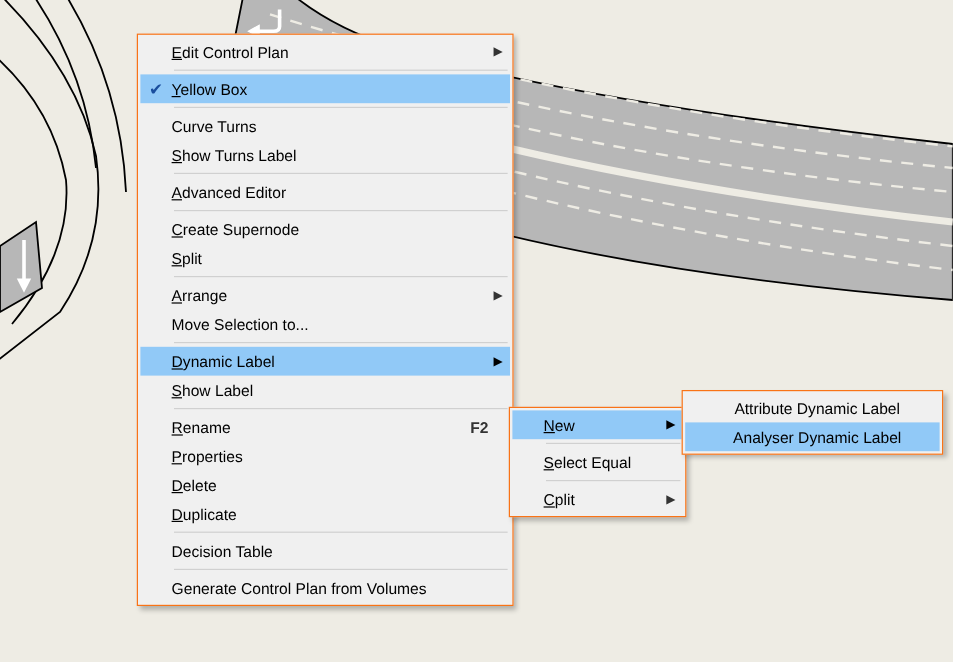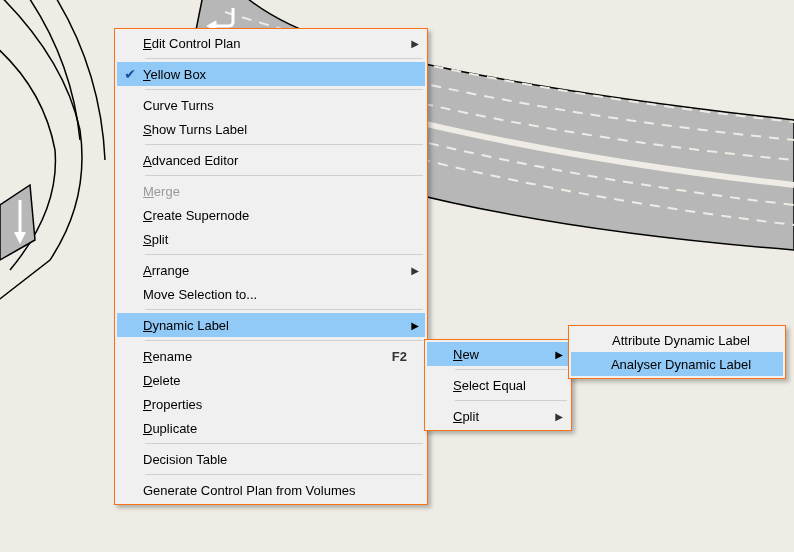--- a/index.html
+++ b/index.html
@@ -138,24 +138,20 @@
 
   <div class="menu-sep"></div>
 
   <div class="menu-item">
     <span class="check"></span>
     <span class="label"><span class="u">A</span><span id="m1d">dvanced Editor</span></span>
   </div>
 
   <div class="menu-sep"></div>
 
-  <div class="menu-item disabled">
-    <span class="check"></span>
-    <span class="label"><span class="u">M</span><span id="m1e">erge</span></span>
-  </div>
   <div class="menu-item">
     <span class="check"></span>
     <span class="label"><span class="u">C</span><span id="m1f">reate Supernode</span></span>
   </div>
   <div class="menu-item">
     <span class="check"></span>
     <span class="label"><span class="u">S</span><span id="m1g">plit</span></span>
   </div>
 
   <div class="menu-sep"></div>
@@ -169,39 +165,43 @@
     <span class="check"></span>
     <span class="label">Move Selection to...</span>
   </div>
 
   <div class="menu-sep"></div>
 
   <div class="menu-item highlight">
     <span class="check"></span>
     <span class="label"><span class="u">D</span><span id="m1i">ynamic Label</span></span>
     <span class="arrow">▶</span>
+  </div>
+  <div class="menu-item">
+    <span class="check"></span>
+    <span class="label"><span class="u">S</span><span id="m1j">how Label</span></span>
   </div>
 
   <div class="menu-sep"></div>
 
   <div class="menu-item">
     <span class="check"></span>
     <span class="label"><span class="u">R</span><span id="m1k">ename</span></span>
     <span class="shortcut">F2</span>
   </div>
   <div class="menu-item">
     <span class="check"></span>
+    <span class="label"><span class="u">P</span><span id="m1m">roperties</span></span>
+  </div>
+  <div class="menu-item">
+    <span class="check"></span>
     <span class="label"><span class="u">D</span><span id="m1l">elete</span></span>
   </div>
   <div class="menu-item">
     <span class="check"></span>
-    <span class="label"><span class="u">P</span><span id="m1m">roperties</span></span>
-  </div>
-  <div class="menu-item">
-    <span class="check"></span>
     <span class="label"><span class="u">D</span><span id="m1n">uplicate</span></span>
   </div>
 
   <div class="menu-sep"></div>
 
   <div class="menu-item">
     <span class="check"></span>
     <span class="label">Decision Table</span>
   </div>
 

